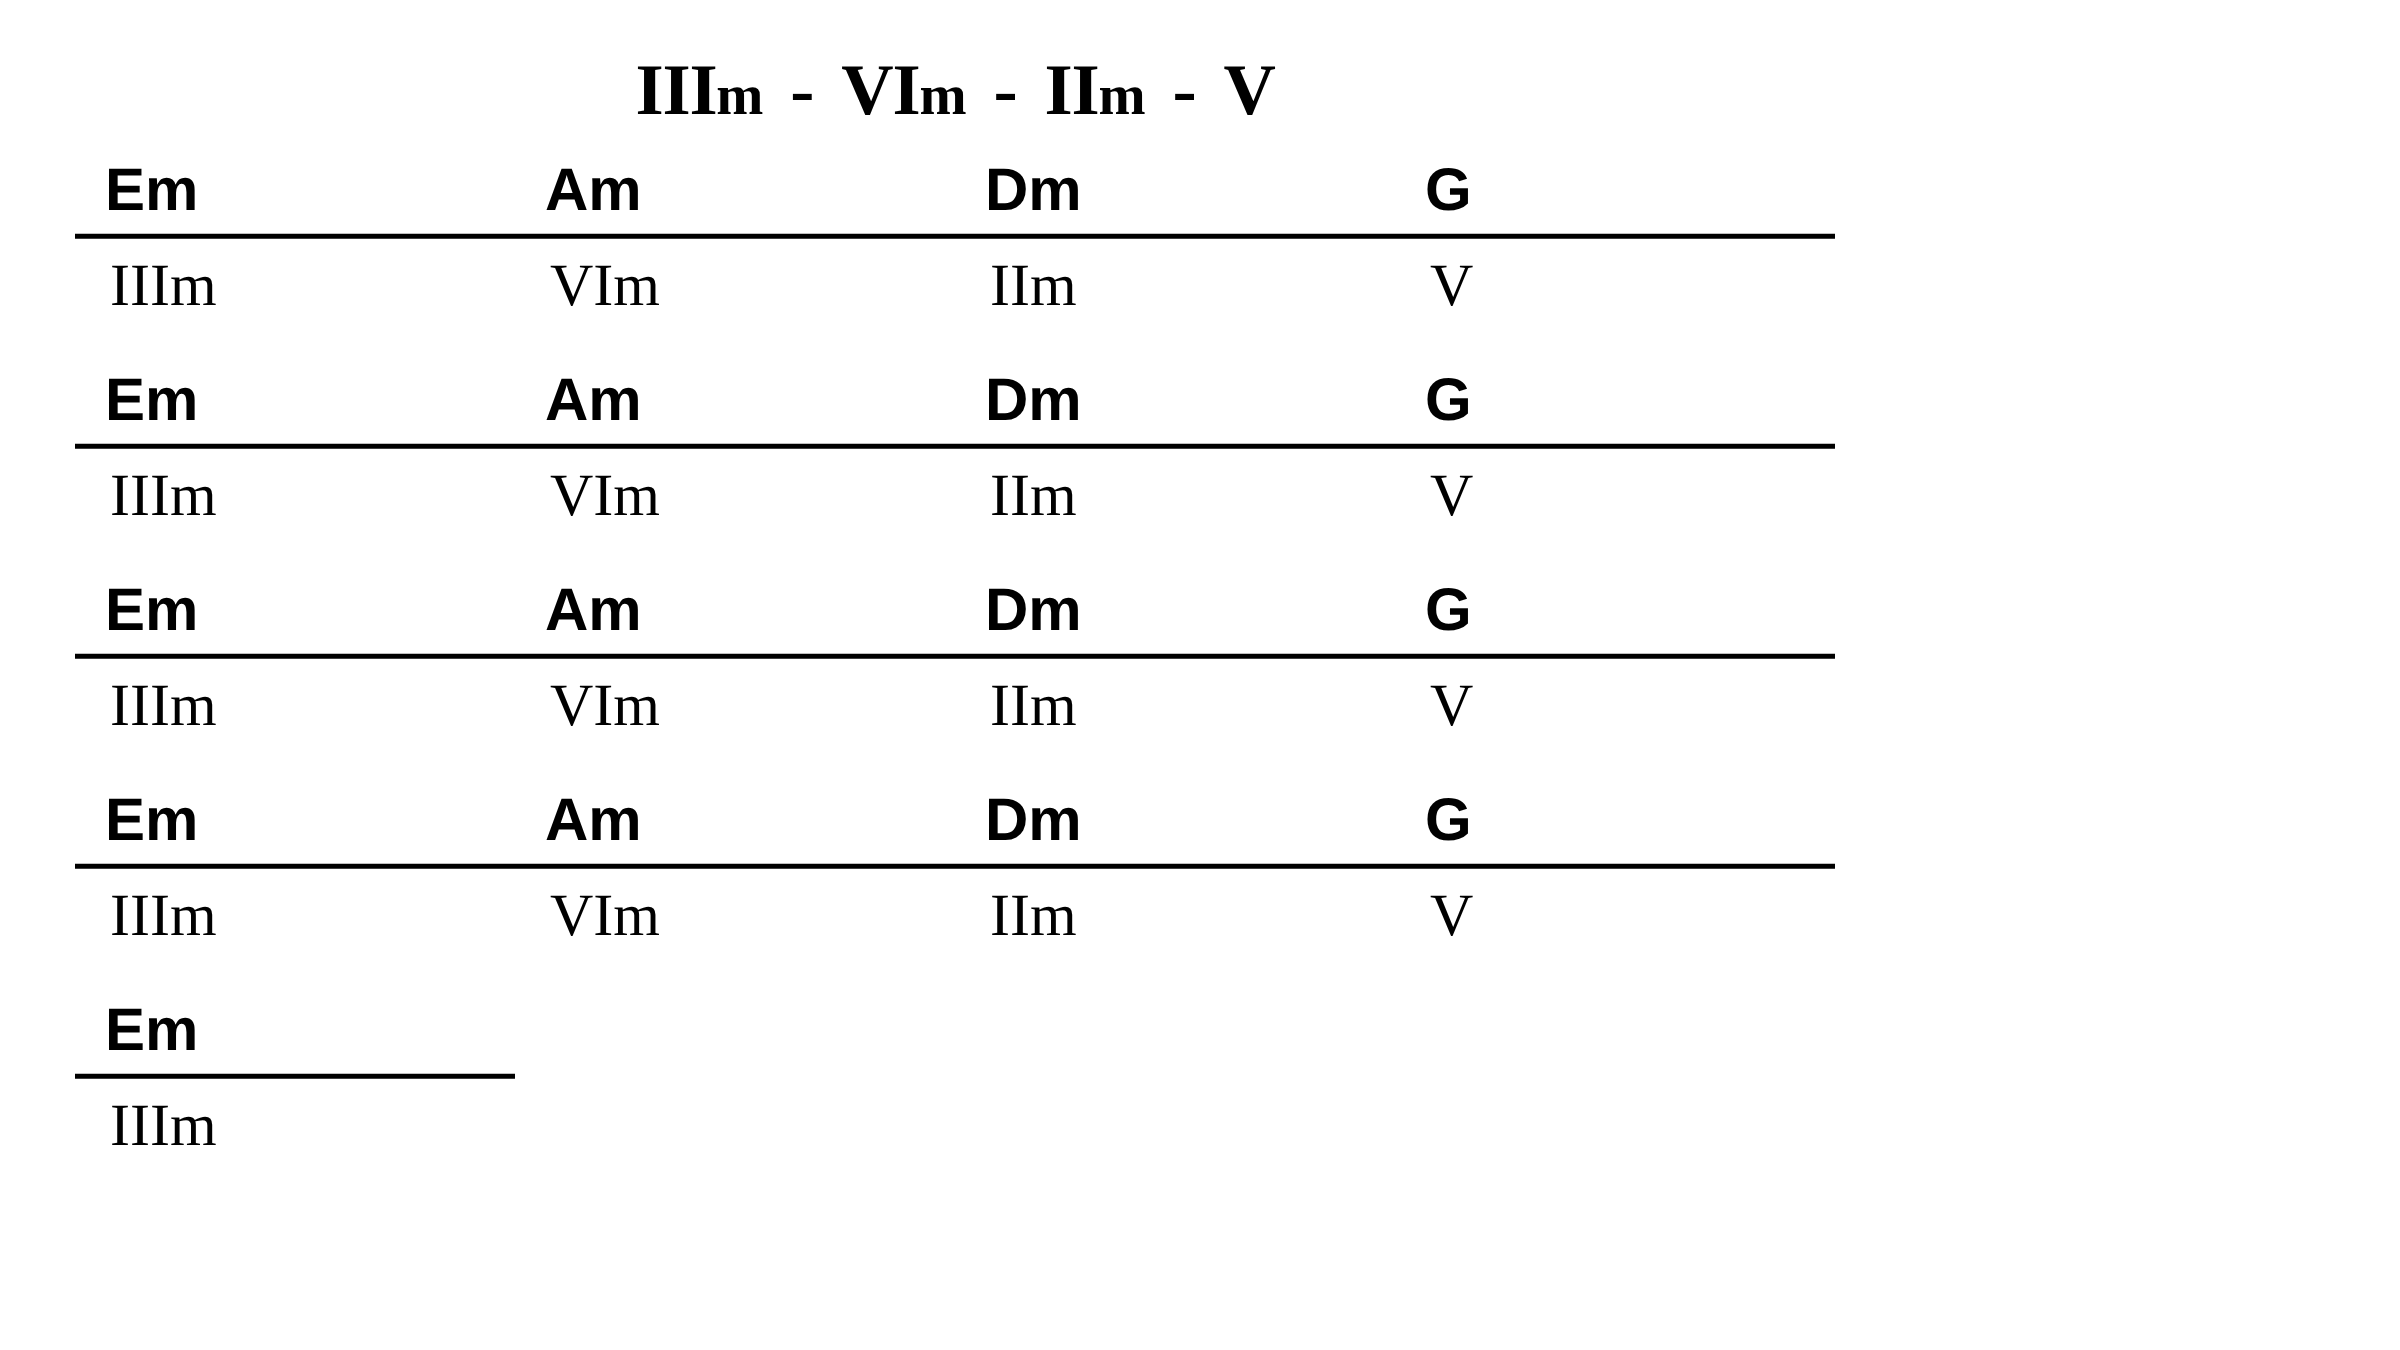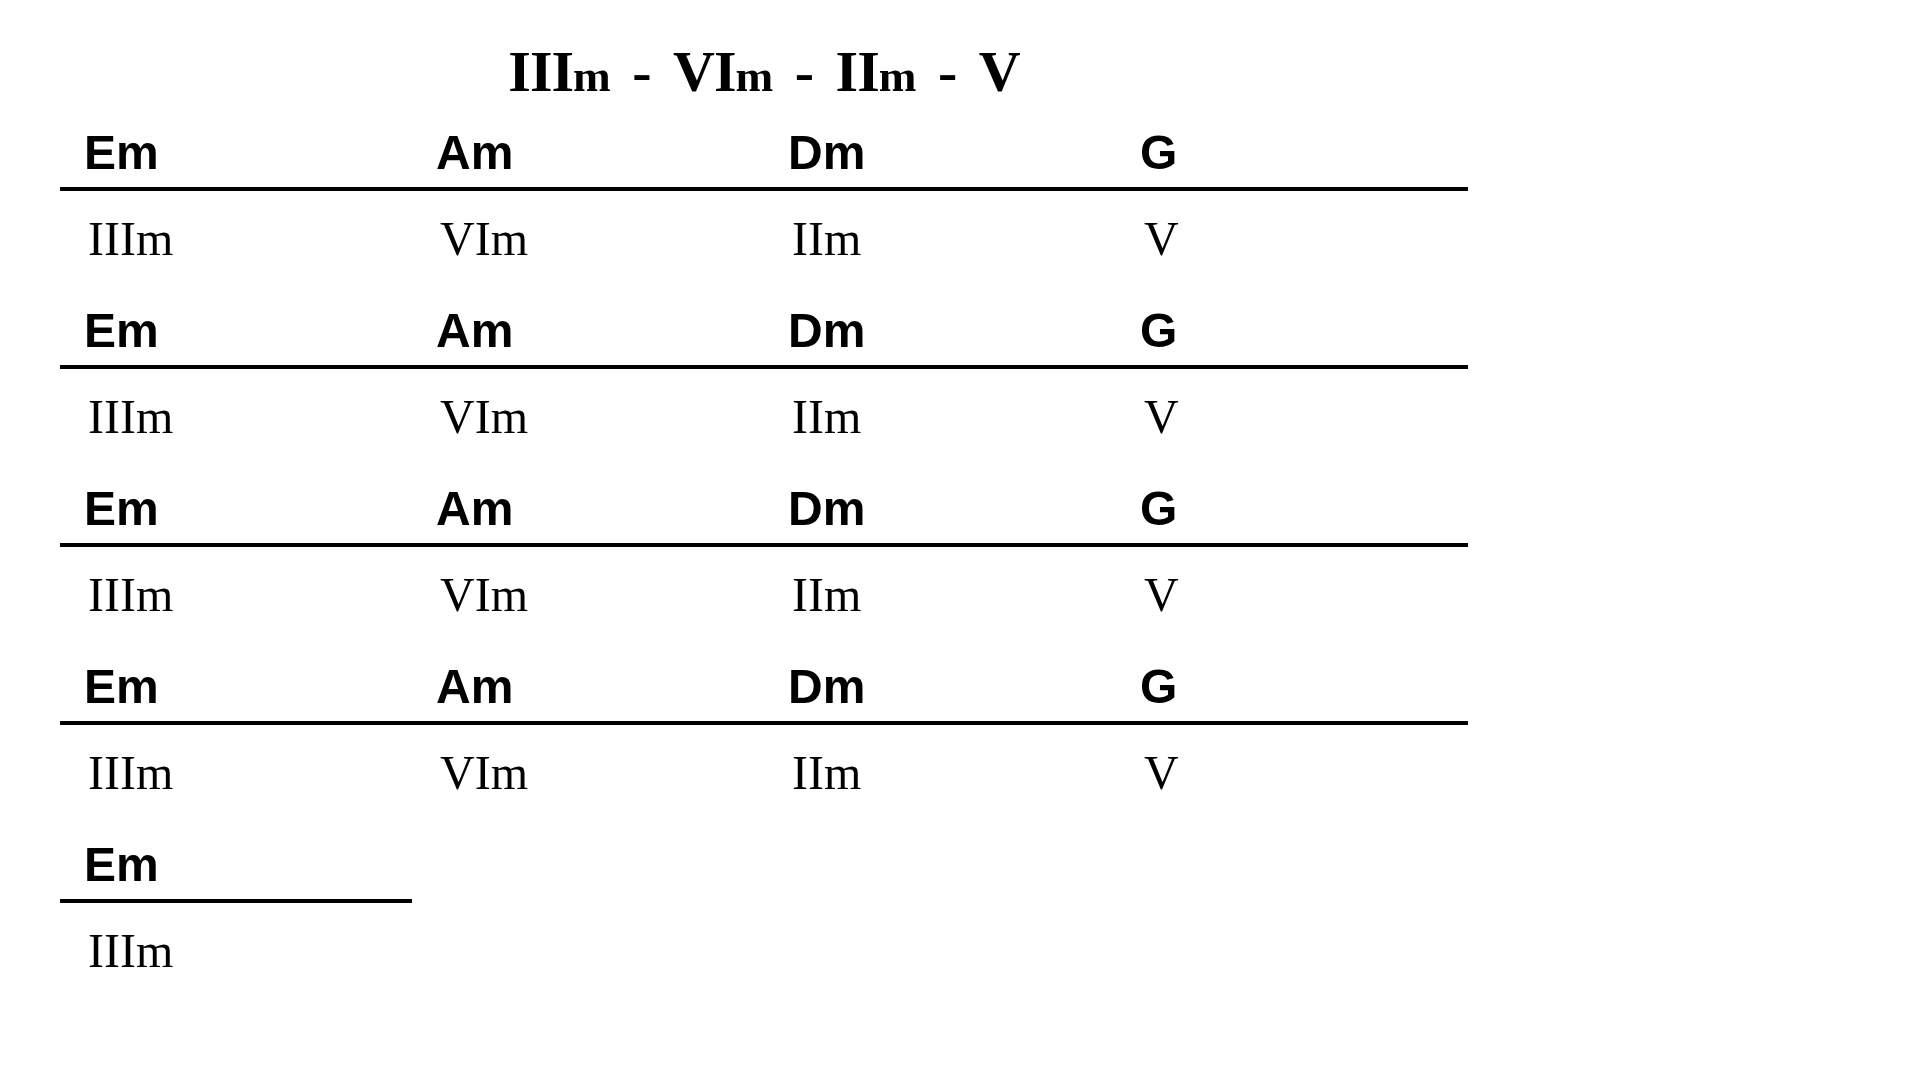--- a/index.html
+++ b/index.html
@@ -56,21 +56,21 @@
     font-weight: 900;
     font-size: 48px;
     line-height: 1;
     padding: 6px 0 10px 24px;
   }
   .numeral {
     font-family: Georgia, "Times New Roman", serif;
     font-weight: 400;
     font-size: 48px;
     line-height: 1;
-    padding: 24px 0 6px 28px;
+    padding: 14px 0 6px 28px;
   }
   
   .row.short .measure.empty { visibility: hidden; }
   .row.short .trailing-bar.hidden { visibility: hidden; }
 </style>
 </head>
 <body>
 
 <div class="page">
 

